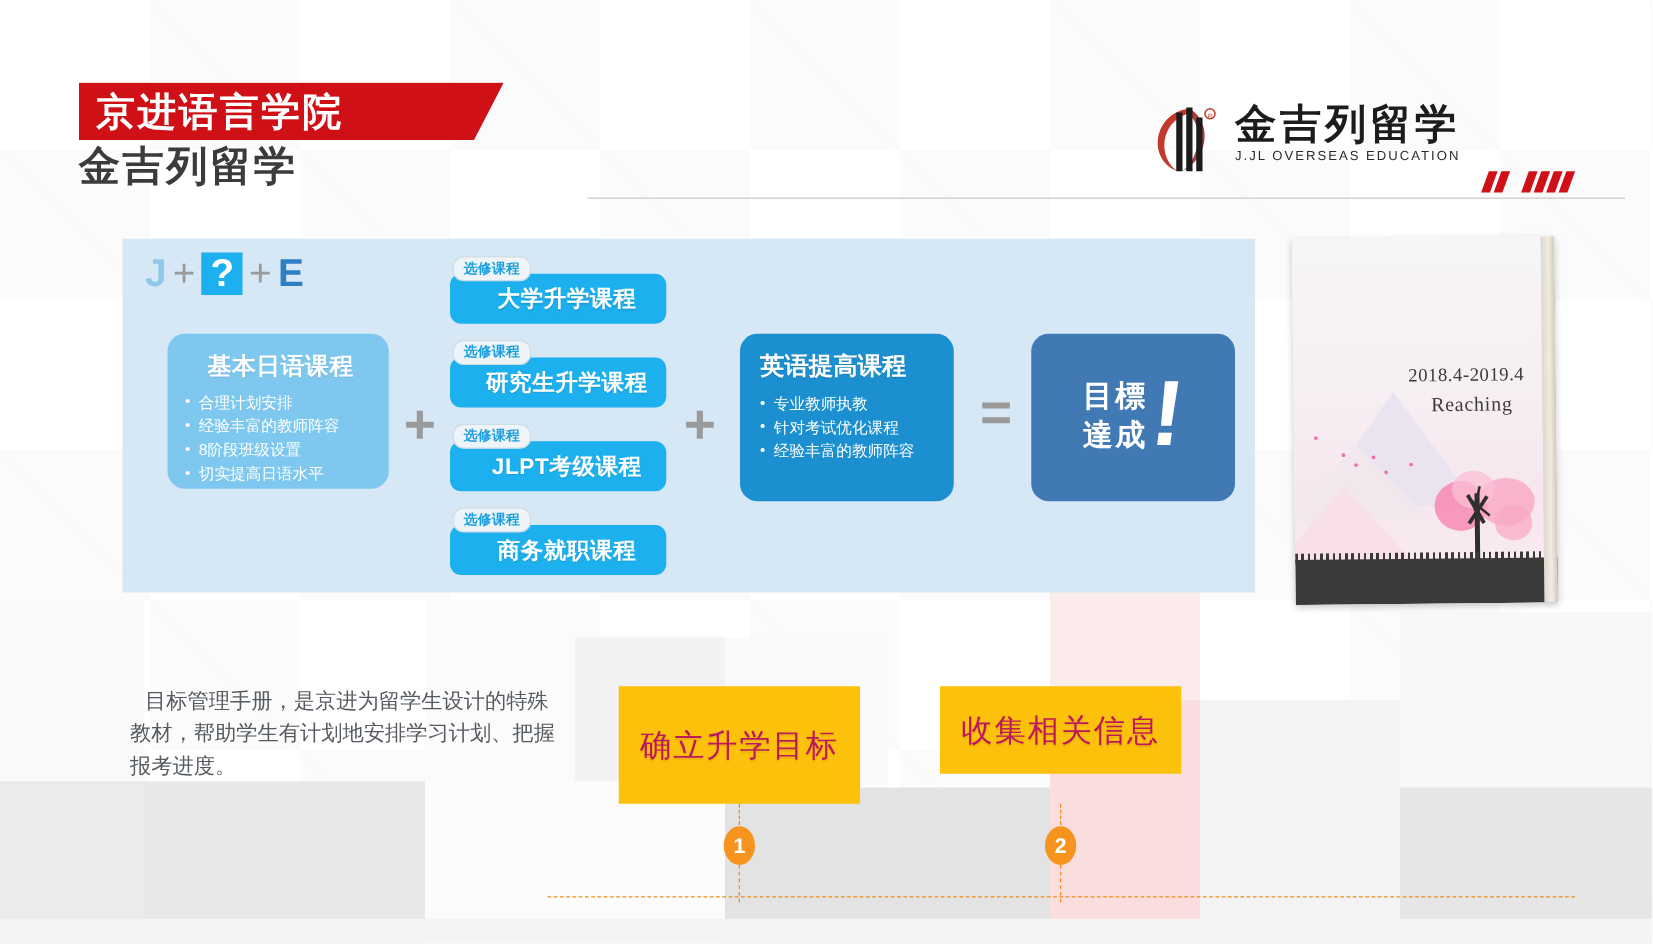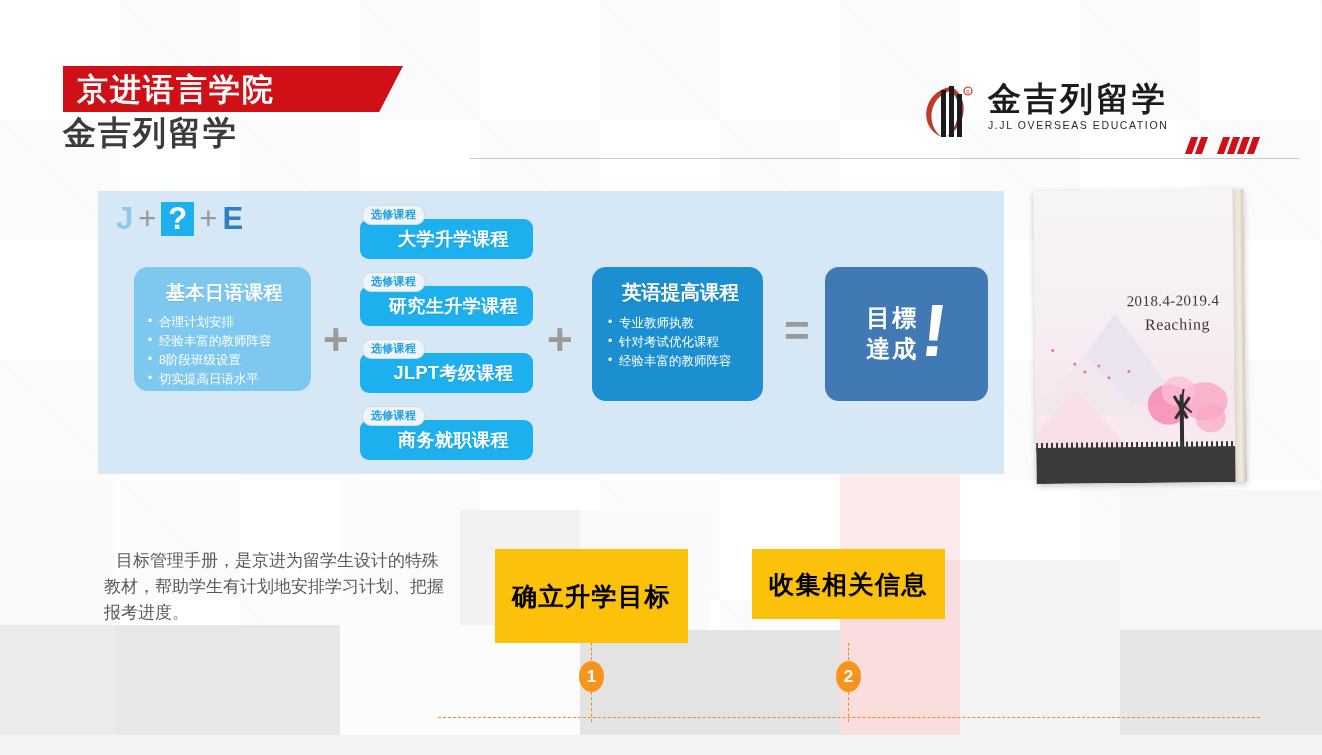--- a/index.html
+++ b/index.html
@@ -186,21 +186,21 @@
   .box-eng {
     position: absolute;
     left: 494px; top: 76px;
     width: 171px; height: 134px;
     background: #1c8fd0;
     border-radius: 14px;
     padding: 12px 10px 0 16px;
   }
   .box-eng-title {
     color: #ffffff; font-size: 19.5px; font-weight: bold;
-    text-align: center; margin-bottom: 8px;
+    text-align: left; margin-bottom: 8px;
     text-shadow: 0 1px 1px rgba(0,0,0,.12);
   }
 
   
   .box-goal {
     position: absolute;
     left: 727px; top: 76px;
     width: 163px; height: 134px;
     background: #4179b5;
     border-radius: 14px;
@@ -299,21 +299,21 @@
     text-indent: 12px;
   }
 
   
   .step { position: absolute; }
   .step-box {
     background: #fcc10a;
     display: flex; align-items: center; justify-content: center;
   }
   .step-label {
-    color: #000000; font-size: 25px; font-weight: bold;
+    color: #be185d; font-size: 25px; font-weight: normal;
     letter-spacing: 1.5px;
     text-shadow: 0 1px 1px rgba(0,0,0,.08);
   }
   .step-connector {
     position: absolute;
     width: 0; border-left: 1.6px dashed #f08c1a;
   }
   .step-bullet {
     position: absolute;
     width: 25px; height: 31px;

